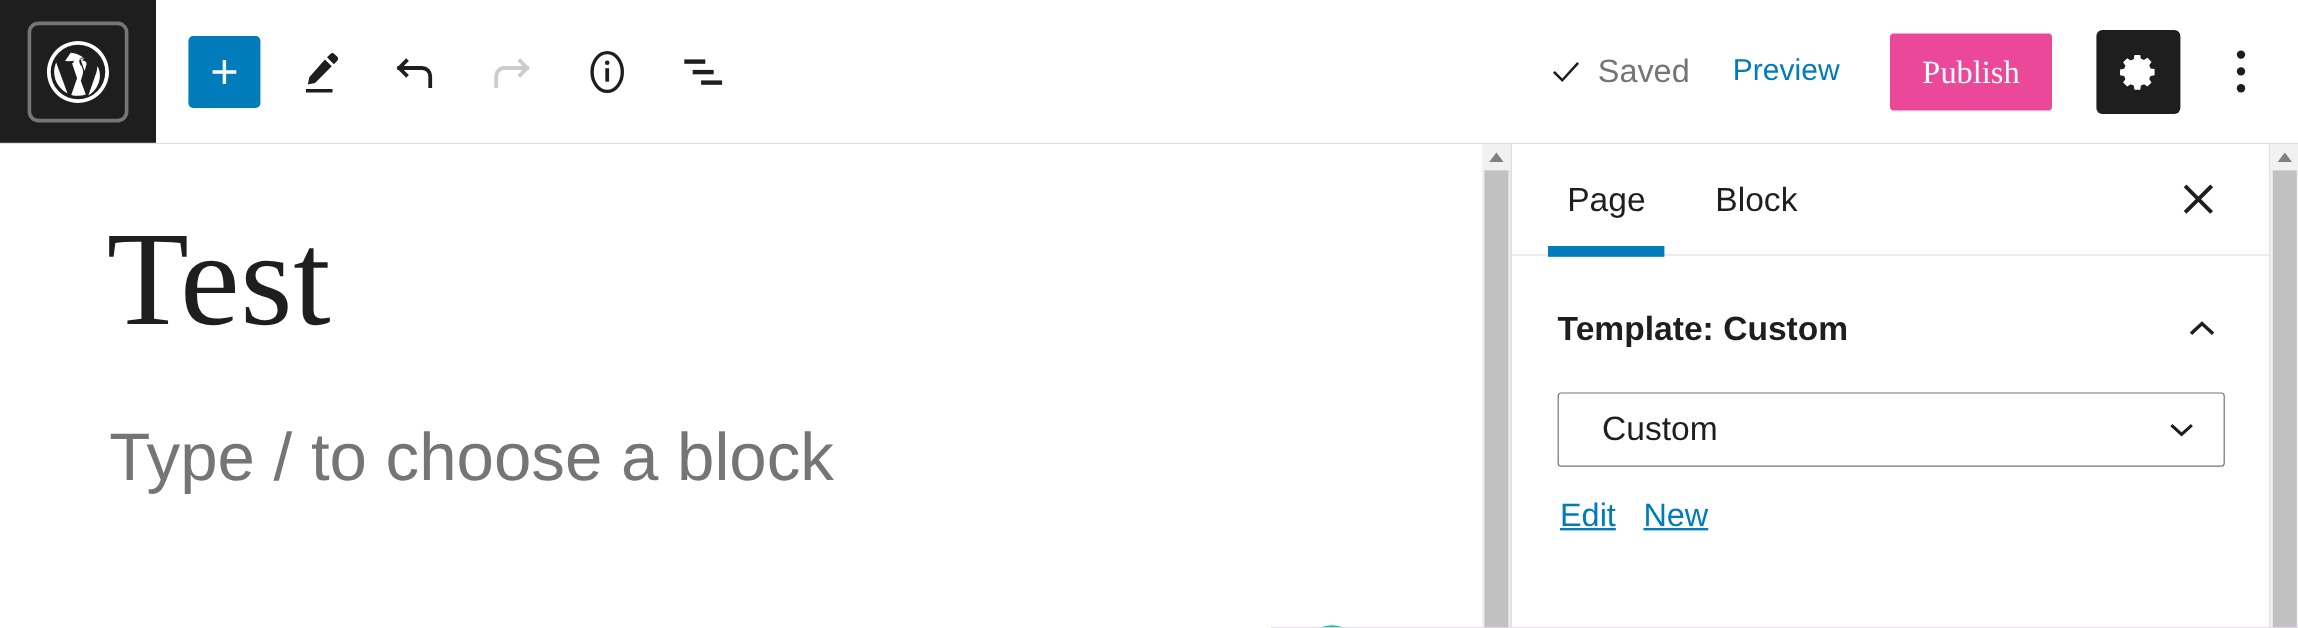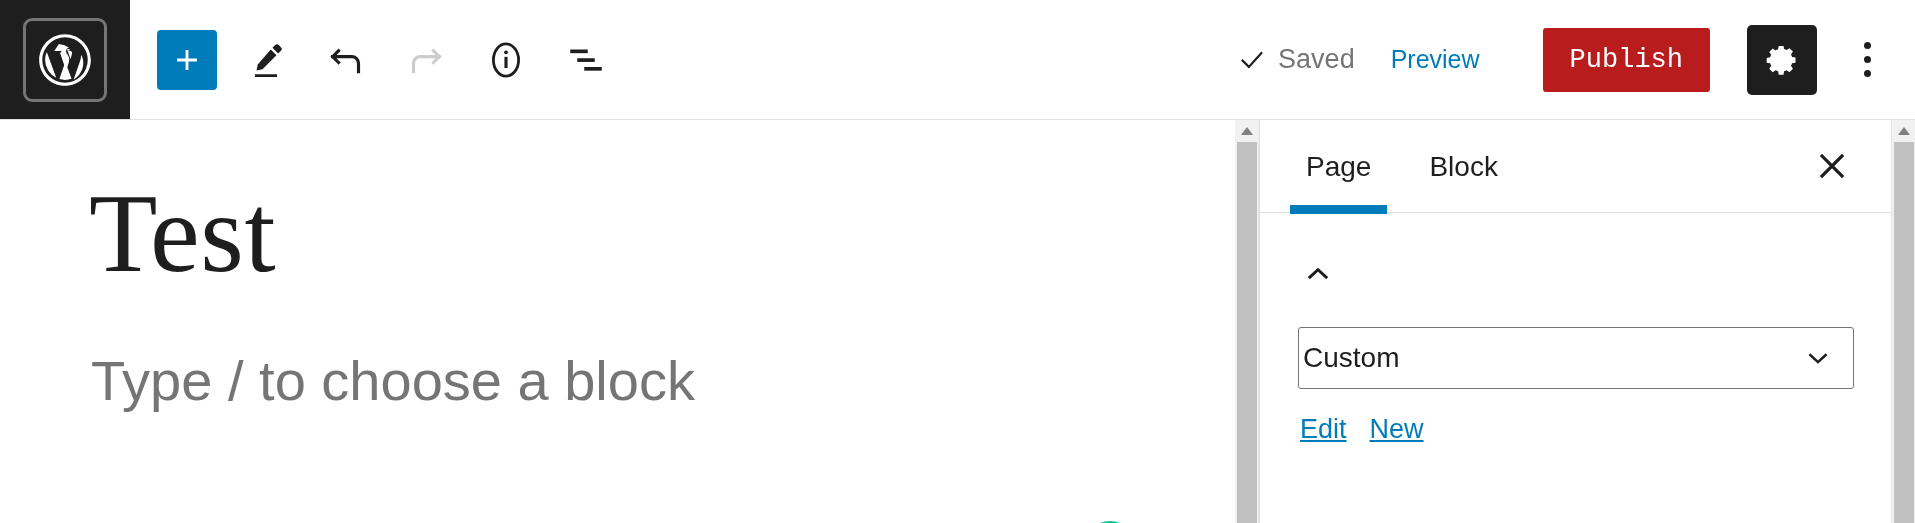--- a/index.html
+++ b/index.html
@@ -106,33 +106,32 @@
 
   .preview-link {
     font-size: 25px;
     color: #007cba;
     margin-right: 42px;
     cursor: pointer;
     white-space: nowrap;
   }
 
   .publish-btn {
-    background: #b91c1c;
+    background: #ec4899;
     color: #ffffff;
     font-size: 27px;
     border: none;
     border-radius: 3px;
     padding: 0 27px;
     height: 64px;
     line-height: 64px;
     cursor: pointer;
     margin-right: 37px;
     white-space: nowrap;
-    font-family: Liberation Mono, monospace;
-    margin-left: 21px;
+    font-family: Liberation Serif, serif;
   }
 
   .settings-btn {
     width: 70px;
     height: 70px;
     background: #1e1e1e;
     border-radius: 5px;
     display: flex;
     align-items: center;
     justify-content: center;
@@ -309,21 +308,21 @@
 
   .select-control {
     position: relative;
     width: 556px;
     height: 62px;
     border: 1px solid #757575;
     border-radius: 3px;
     background: #ffffff;
     display: flex;
     align-items: center;
-    padding: 0 4px;
+    padding: 0 36px;
     cursor: pointer;
   }
   .select-value {
     font-size: 28px;
     color: #1e1e1e;
   }
   .select-chevron {
     position: absolute;
     right: 18px;
     top: 50%;
@@ -489,20 +488,21 @@
         <div class="tab">Block</div>
         <div class="sidebar-close">
           <svg width="34" height="34" viewBox="0 0 24 24" aria-hidden="true">
             <path fill="none" stroke="#1e1e1e" stroke-width="2.3" stroke-linecap="square" d="M5 5 19 19M19 5 5 19"></path>
           </svg>
         </div>
       </div>
 
       <div class="panel">
         <div class="panel-header">
+          <span class="panel-title">Template: Custom</span>
           <span class="panel-chevron">
             <svg width="30" height="30" viewBox="0 0 24 24" aria-hidden="true">
               <path fill="none" stroke="#1e1e1e" stroke-width="2.3" stroke-linecap="square" stroke-linejoin="miter" d="M5.5 14.5 12 8.5l6.5 6"></path>
             </svg>
           </span>
         </div>
 
         <div class="panel-body">
           <div class="select-control">
             <span class="select-value">Custom</span>

